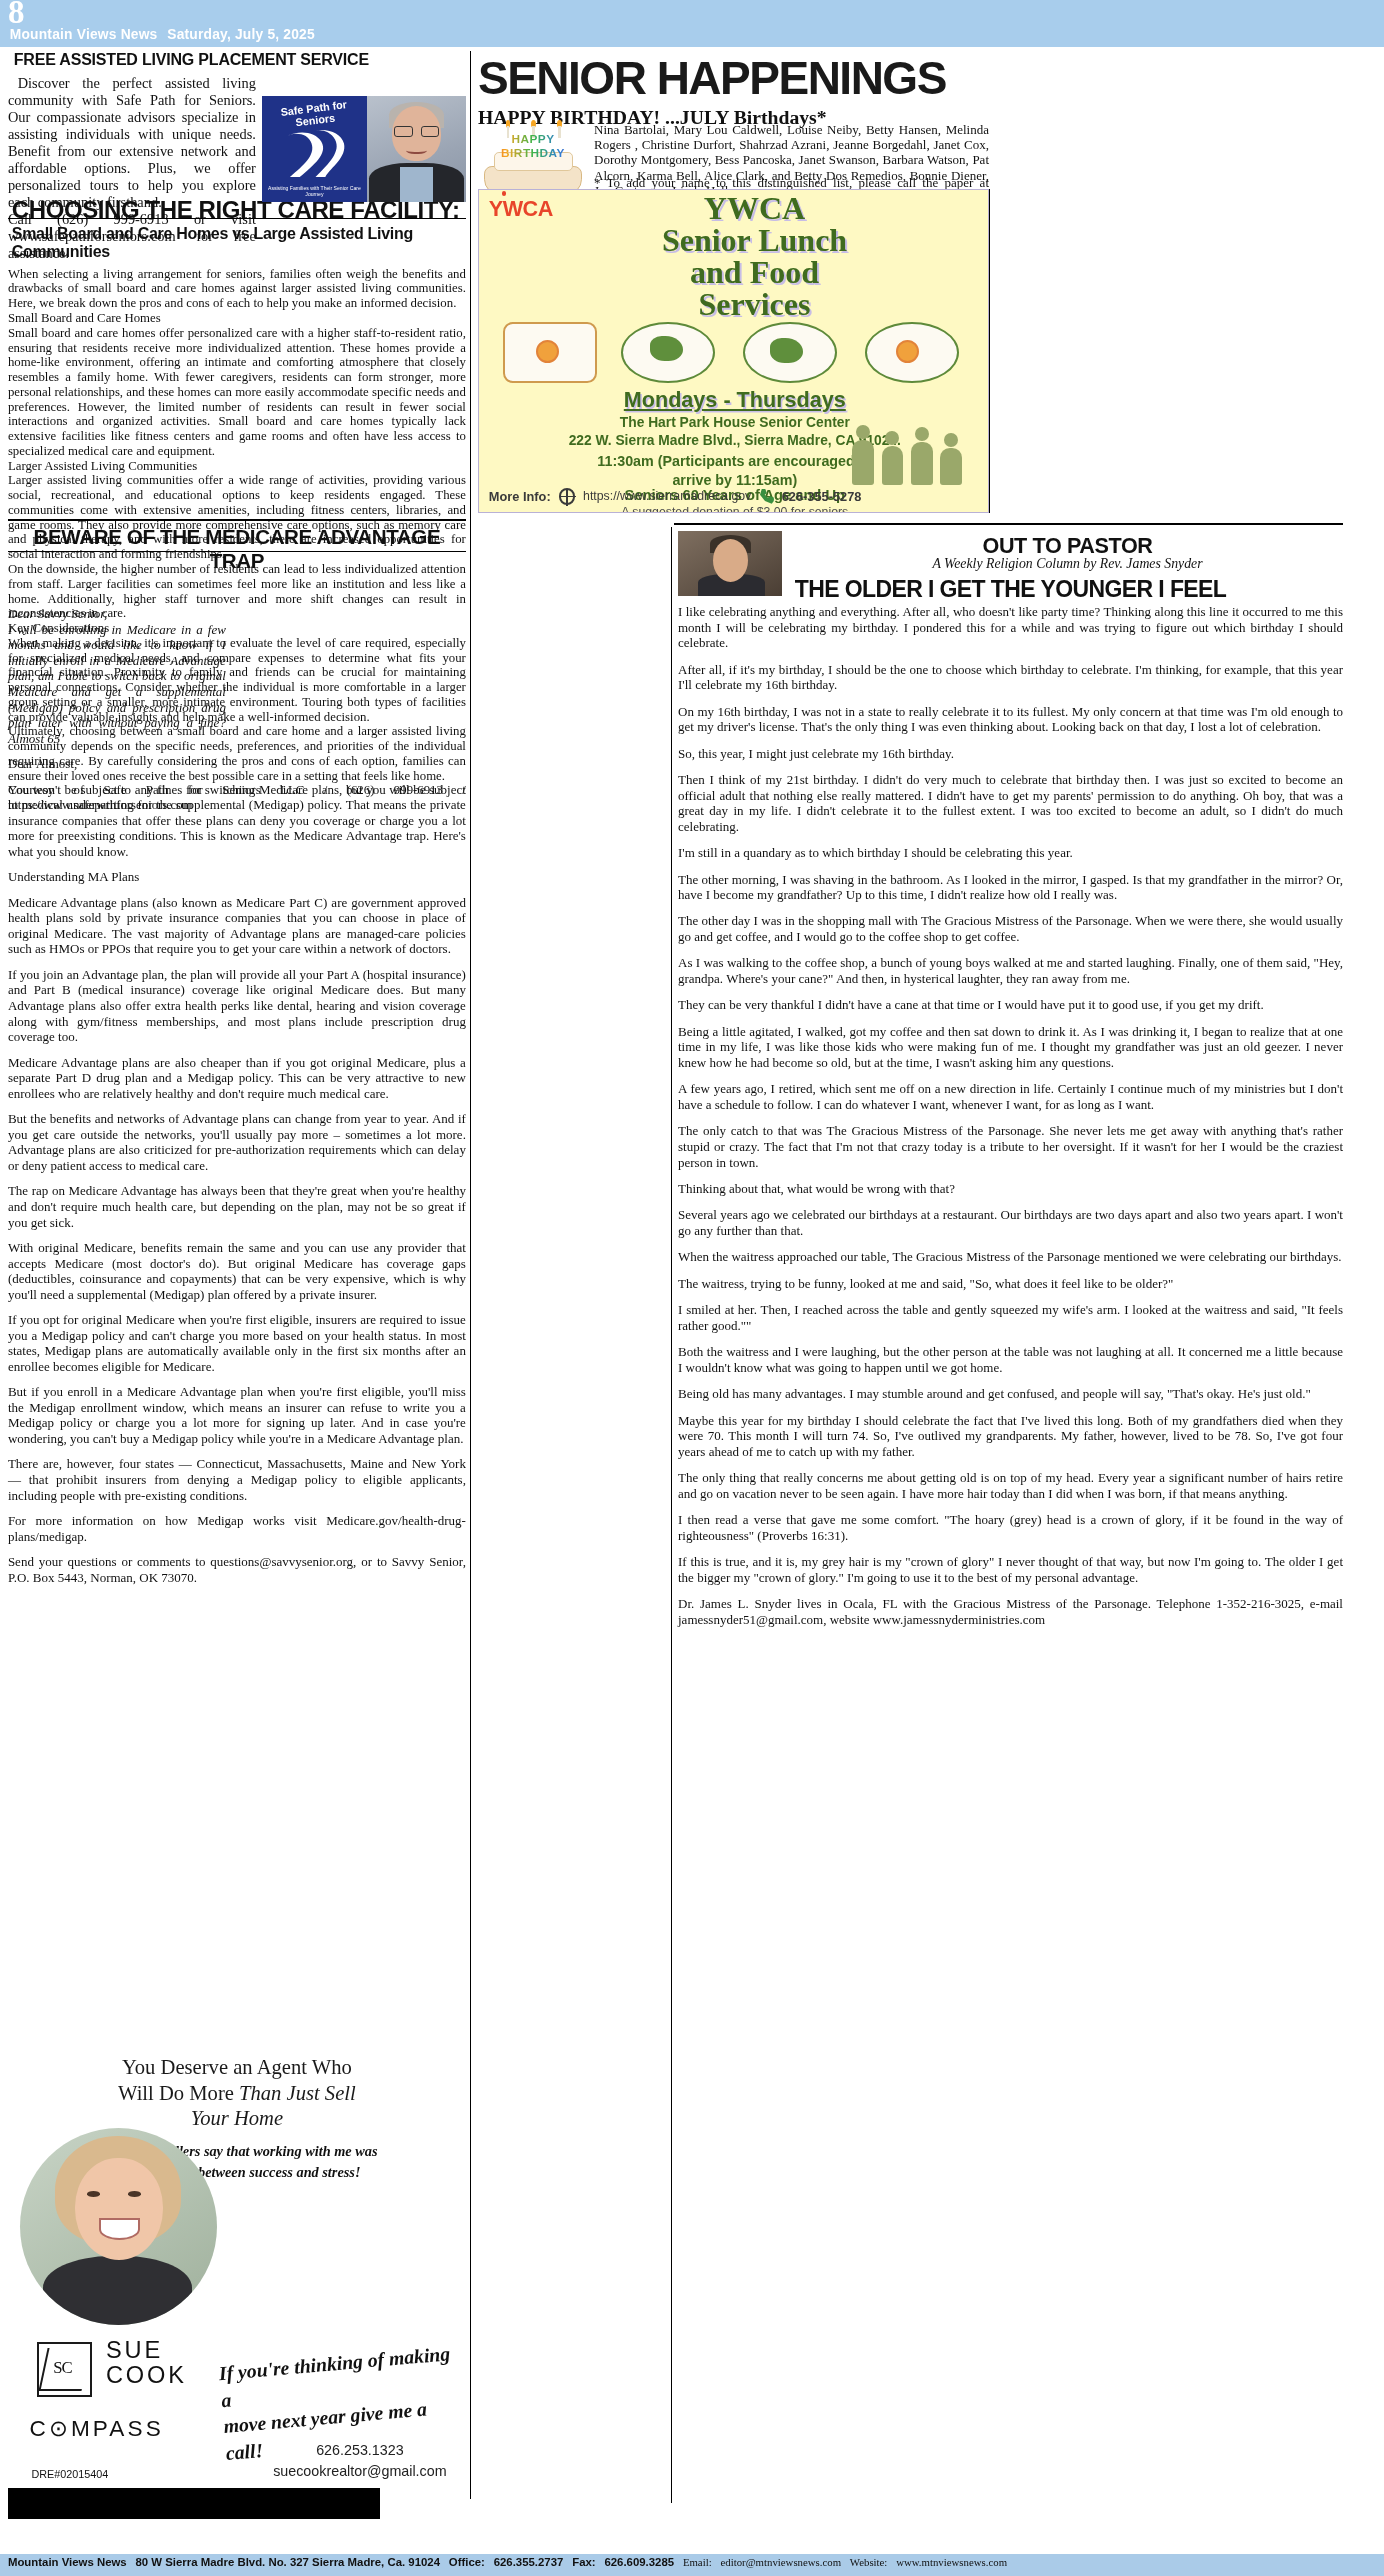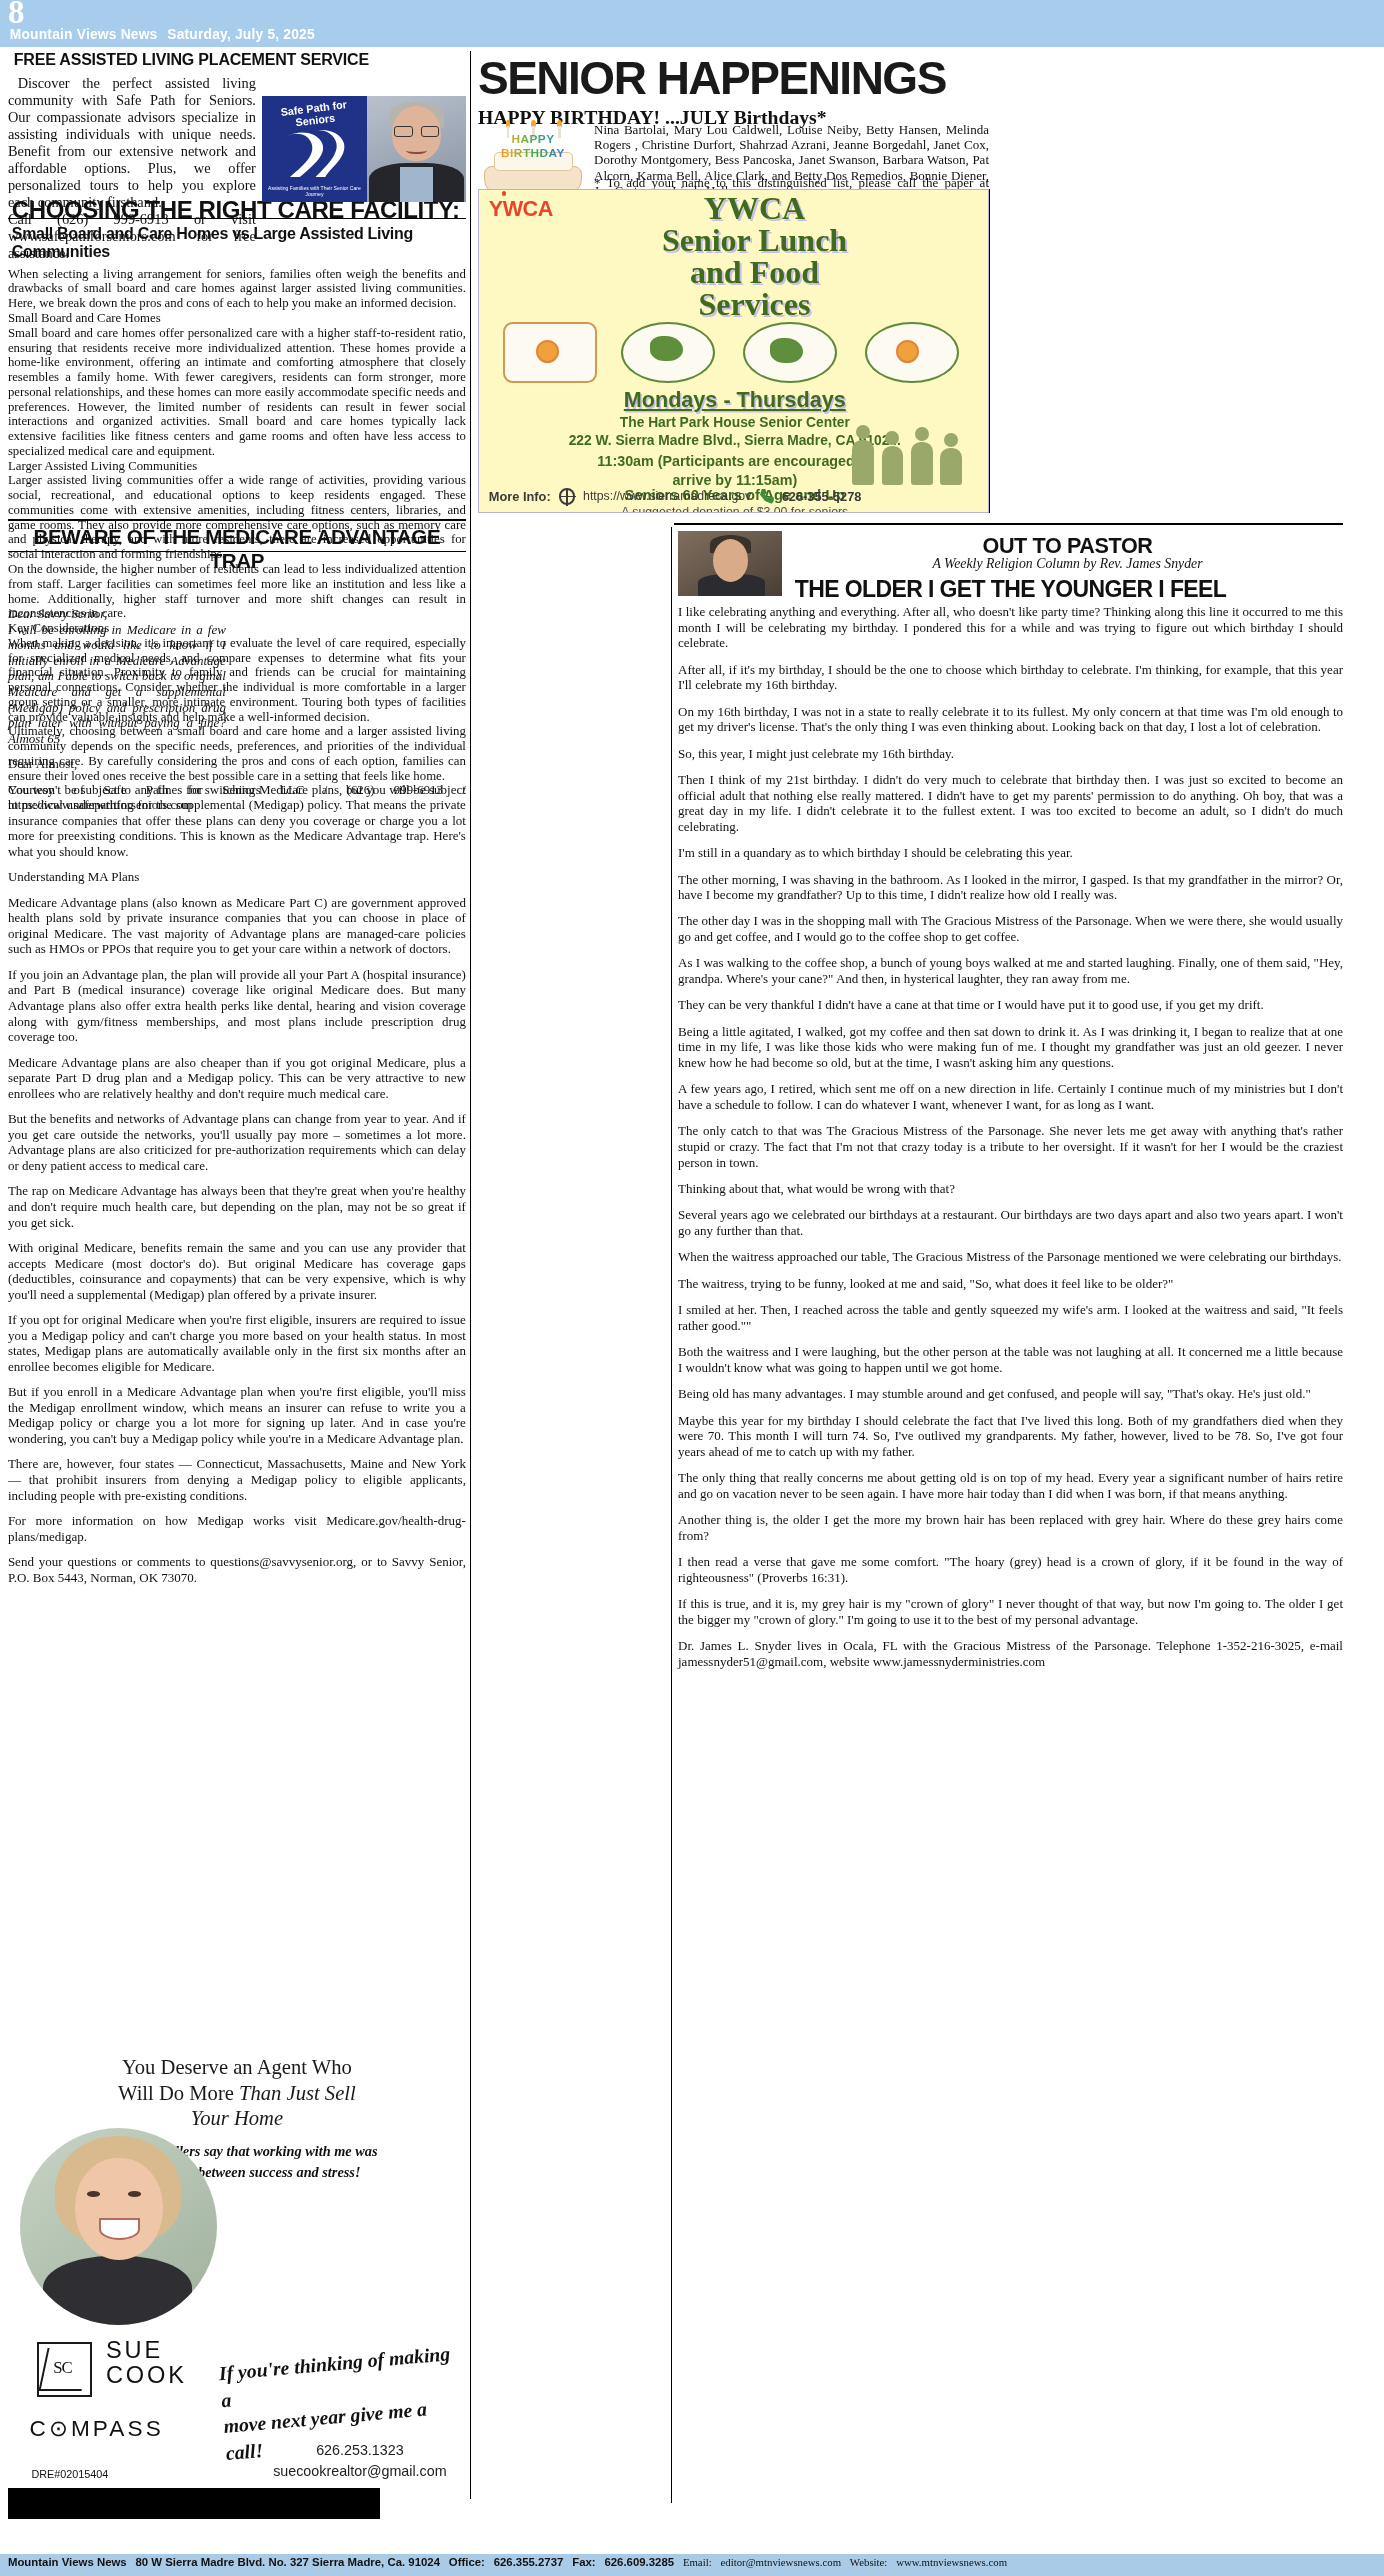--- a/index.html
+++ b/index.html
@@ -670,21 +670,20 @@
   <p>The only catch to that was The Gracious Mistress of the Parsonage. She never lets me get away with anything that's rather stupid or crazy. The fact that I'm not that crazy today is a tribute to her oversight. If it wasn't for her I would be the craziest person in town.</p>
   <p>Thinking about that, what would be wrong with that?</p>
   <p>Several years ago we celebrated our birthdays at a restaurant. Our birthdays are two days apart and also two years apart. I won't go any further than that.</p>
   <p>When the waitress approached our table, The Gracious Mistress of the Parsonage mentioned we were celebrating our birthdays.</p>
   <p>The waitress, trying to be funny, looked at me and said, "So, what does it feel like to be older?"</p>
   <p>I smiled at her. Then, I reached across the table and gently squeezed my wife's arm. I looked at the waitress and said, "It feels rather good.""</p>
   <p>Both the waitress and I were laughing, but the other person at the table was not laughing at all. It concerned me a little because I wouldn't know what was going to happen until we got home.</p>
   <p>Being old has many advantages. I may stumble around and get confused, and people will say, "That's okay. He's just old."</p>
   <p>Maybe this year for my birthday I should celebrate the fact that I've lived this long. Both of my grandfathers died when they were 70. This month I will turn 74. So, I've outlived my grandparents. My father, however, lived to be 78. So, I've got four years ahead of me to catch up with my father.</p>
   <p>The only thing that really concerns me about getting old is on top of my head. Every year a significant number of hairs retire and go on vacation never to be seen again. I have more hair today than I did when I was born, if that means anything.</p>
-  <p>Another thing is, the older I get the more my brown hair has been replaced with grey hair. Where do these grey hairs come from?</p>
   <p>I then read a verse that gave me some comfort. "The hoary (grey) head is a crown of glory, if it be found in the way of righteousness" (Proverbs 16:31).</p>
   <p>If this is true, and it is, my grey hair is my "crown of glory" I never thought of that way, but now I'm going to. The older I get the bigger my "crown of glory." I'm going to use it to the best of my personal advantage.</p>
   <p>Dr. James L. Snyder lives in Ocala, FL with the Gracious Mistress of the Parsonage. Telephone 1-352-216-3025, e-mail jamessnyder51@gmail.com, website www.jamessnyderministries.com</p>
   <p></p>
 </div>
 
 <div class="blackbox"></div>
 
 <div class="footer-bar"></div>
 <div class="footer-text">

